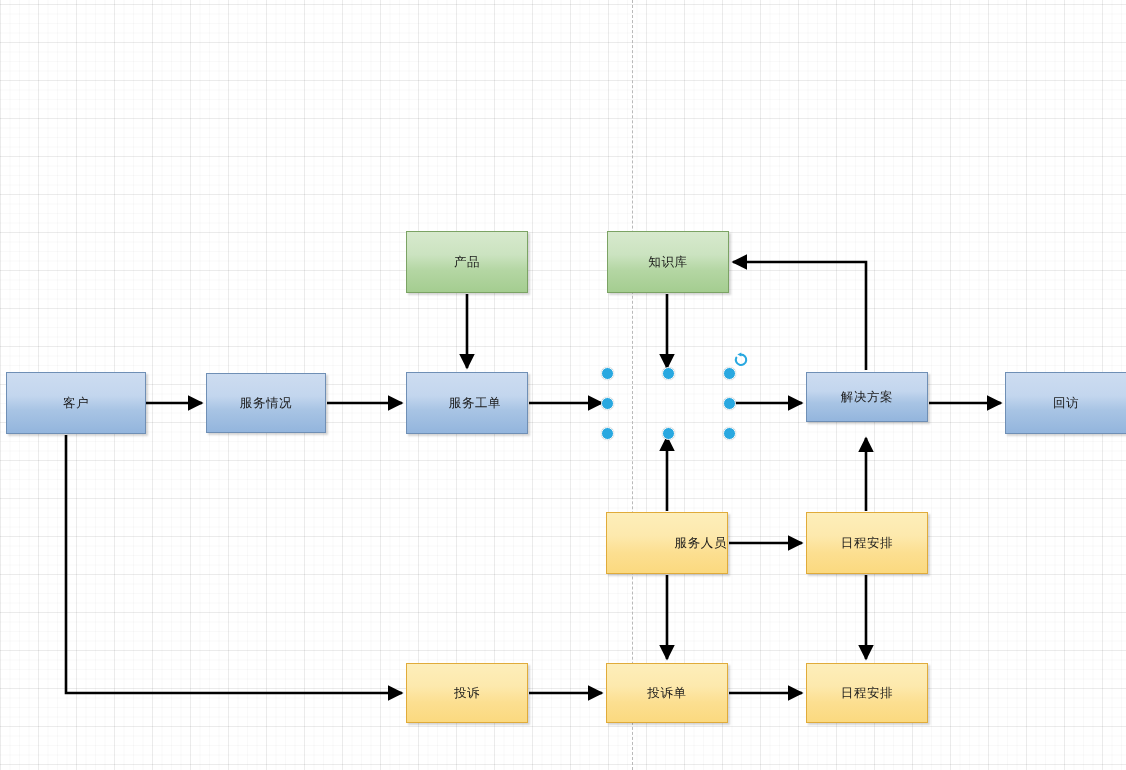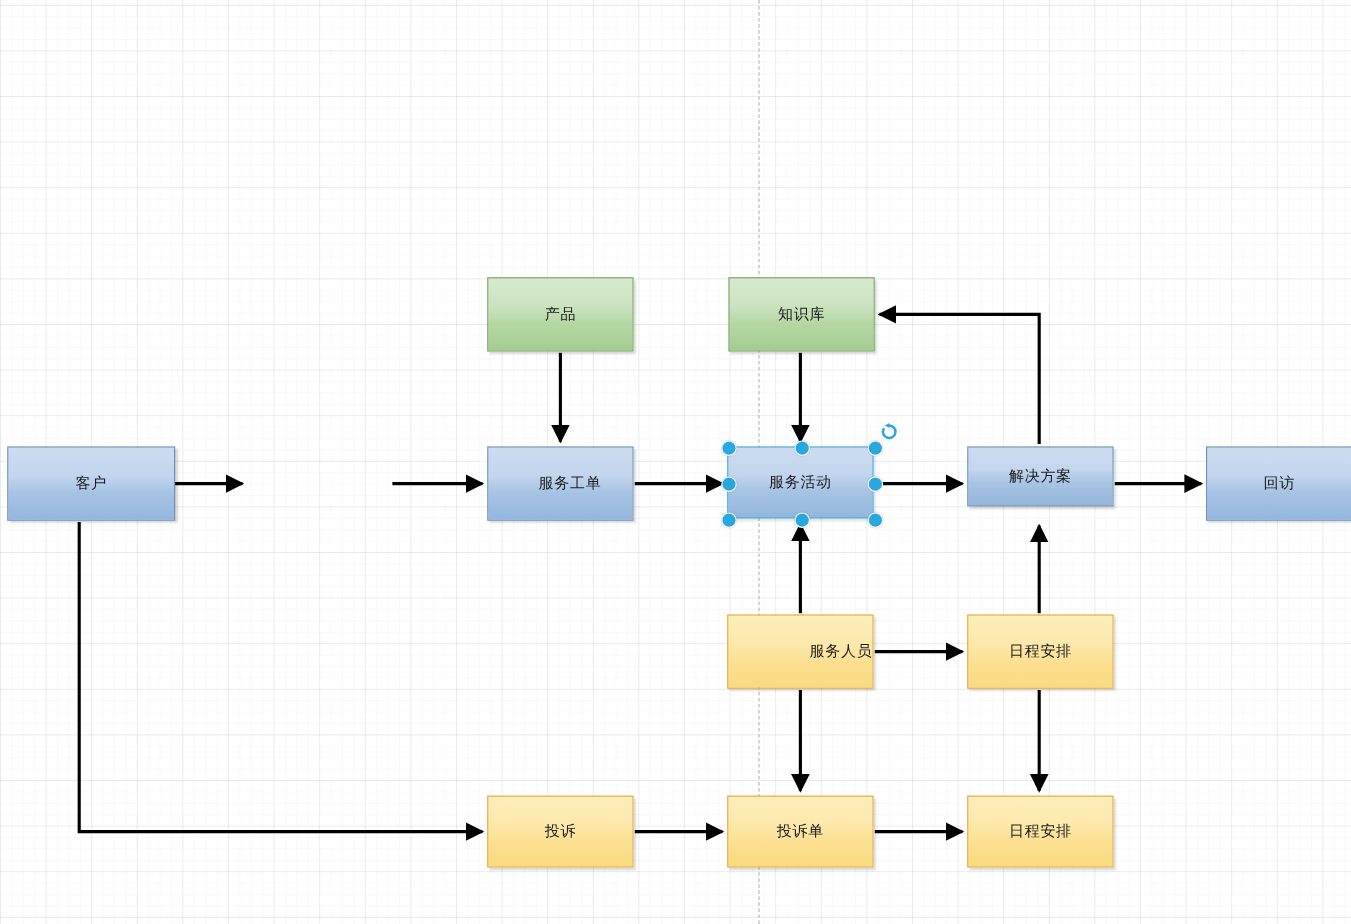--- a/index.html
+++ b/index.html
@@ -149,25 +149,25 @@
 
       <path d="M 66 435 L 66 693 L 402 693"></path>
 
       <path d="M 866 370 L 866 262 L 733 262"></path>
     </g>
   </svg>
 
   <div class="node blue" id="n-khu" style="left: 6px; top: 372px; width: 140px; height: 62px;">
     <span>客户</span>
   </div>
+  <div class="node blue" id="n-fwqk" style="left: 206px; top: 373px; width: 120px; height: 60px;">
+    <span>服务情况</span>
+  </div>
   <div class="node blue" id="n-fwgd" style="left: 406px; top: 372px; width: 122px; height: 62px; padding-left: 16px;">
     <span>服务工单</span>
-  </div>
-  <div class="node blue selected" id="n-fwhd" style="left: 606px; top: 372px; width: 122px; height: 60px;">
-    <span>服务活动</span>
   </div>
   <div class="node blue" id="n-jjfa" style="left: 806px; top: 372px; width: 122px; height: 50px;">
     <span>解决方案</span>
   </div>
   <div class="node blue" id="n-hf" style="left: 1005px; top: 372px; width: 122px; height: 62px;">
     <span>回访</span>
   </div>
   <div class="node green" id="n-cp" style="left: 406px; top: 231px; width: 122px; height: 62px;">
     <span>产品</span>
   </div>

